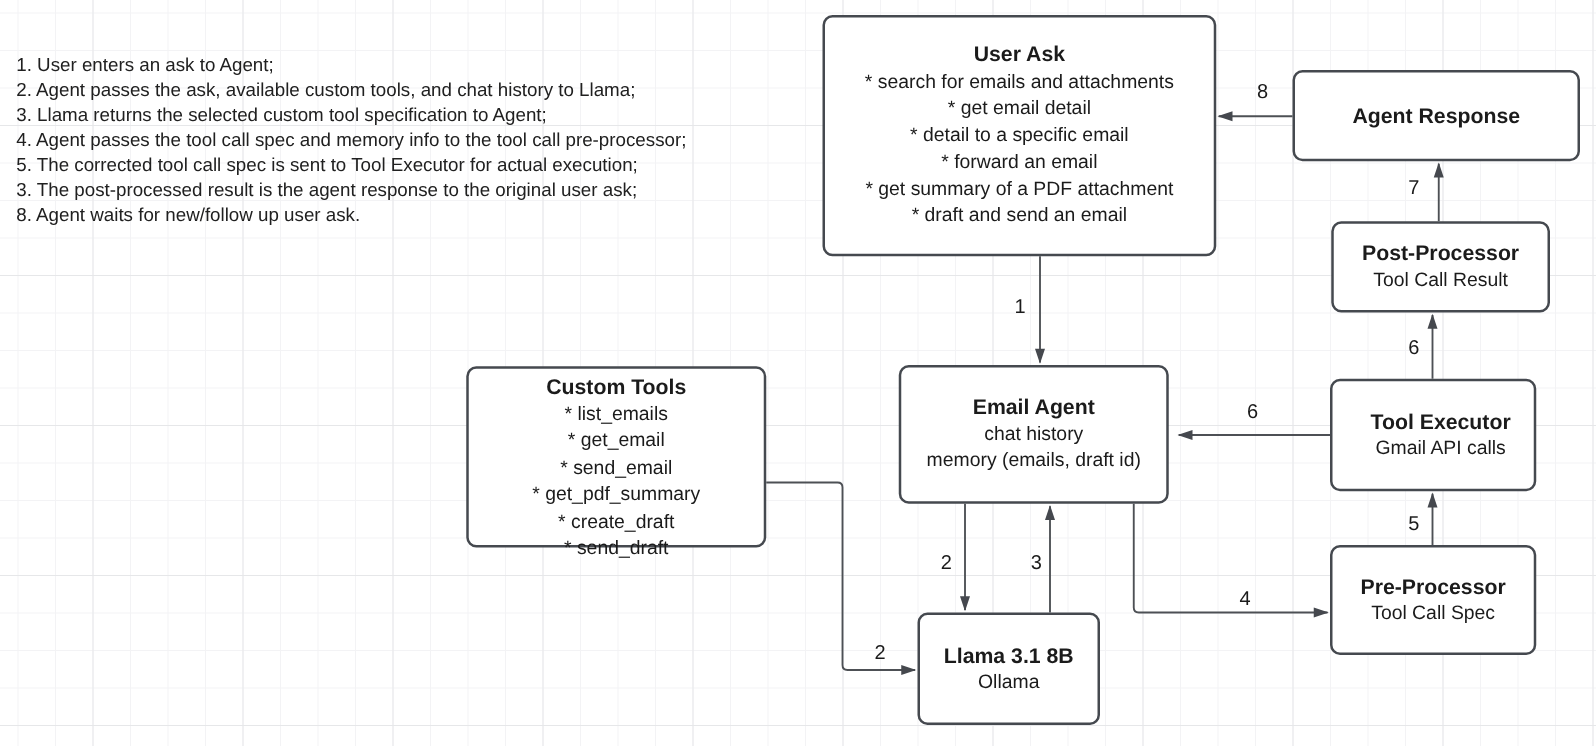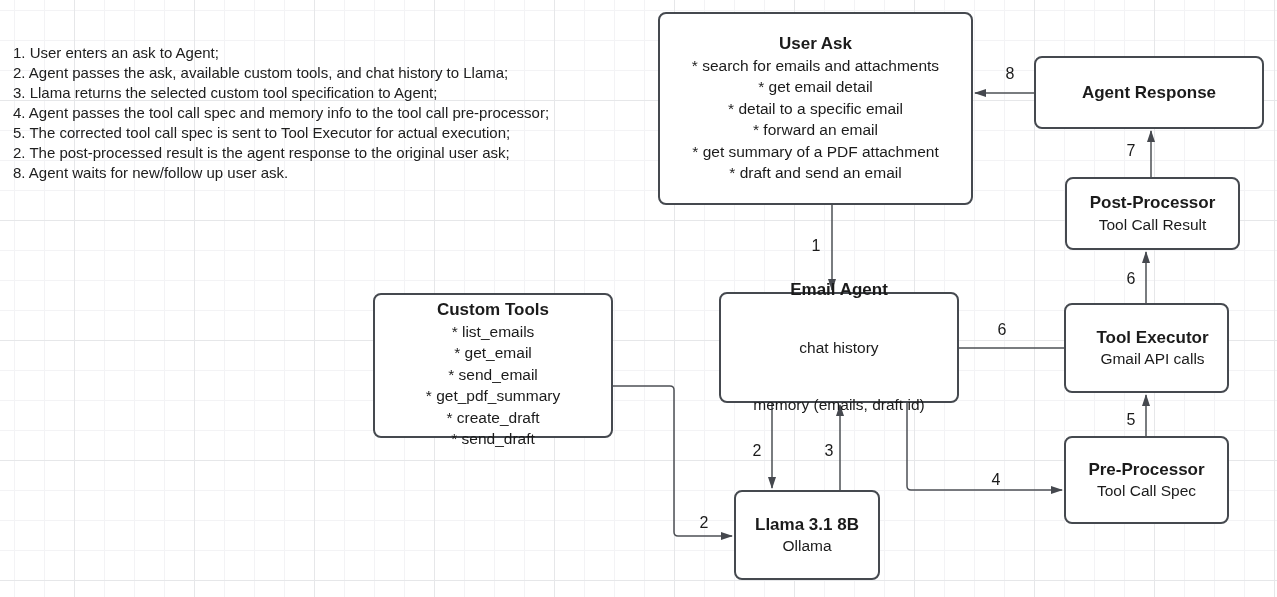--- a/index.html
+++ b/index.html
@@ -58,21 +58,21 @@
     font-size: 15.5px;
     padding: 4px 6px;
   }
   .node-title { font-weight: bold; font-size: 17px; }
 
   .n-user-ask       { left: 658px;  top: 12px;  width: 315px; height: 193px; }
   .n-agent-response { left: 1034px; top: 56px;  width: 230px; height: 73px;  }
   .n-post-processor { left: 1065px; top: 177px; width: 175px; height: 73px;  }
   .n-tool-executor  { left: 1064px; top: 303px; width: 165px; height: 90px; padding-left: 18px;  }
   .n-pre-processor  { left: 1064px; top: 436px; width: 165px; height: 88px;  }
-  .n-email-agent    { left: 719px;  top: 292px; width: 240px; height: 111px; gap: 36px; }
+  .n-email-agent    { left: 719px;  top: 292px; width: 216px; height: 111px; }
   .n-custom-tools   { left: 373px;  top: 293px; width: 240px; height: 145px; justify-content: space-between; }
   .n-llama          { left: 734px;  top: 490px; width: 146px; height: 90px;  }
 
   .edge-label {
     position: absolute;
     width: 16px;
     text-align: center;
     font-size: 16px;
     line-height: 20px;
     color: #1b1b1b;
@@ -92,21 +92,21 @@
 <body>
 
 <div class="canvas">
 
   <div class="notes">
     <div>1. User enters an ask to Agent;</div>
     <div>2. Agent passes the ask, available custom tools, and chat history to Llama;</div>
     <div>3. Llama returns the selected custom tool specification to Agent;</div>
     <div>4. Agent passes the tool call spec and memory info to the tool call pre-processor;</div>
     <div>5. The corrected tool call spec is sent to Tool Executor for actual execution;</div>
-    <div>2. The post-processed result is the agent response to the original user ask;</div>
+    <div>3. The post-processed result is the agent response to the original user ask;</div>
     <div>8. Agent waits for new/follow up user ask.</div>
   </div>
 
   <svg class="edges-svg" width="1277" height="597" viewBox="0 0 1277 597" xmlns="http://www.w3.org/2000/svg">
     <defs>
       <marker id="arrowhead" markerUnits="userSpaceOnUse" markerWidth="14" markerHeight="10" refX="12" refY="5" orient="auto">
         <path d="M1,1 L13,5 L1,9 Z" fill="#45484e"></path>
       </marker>
     </defs>
     <path class="edge-path" d="M832,205 V290" marker-end="url(#arrowhead)"></path>

